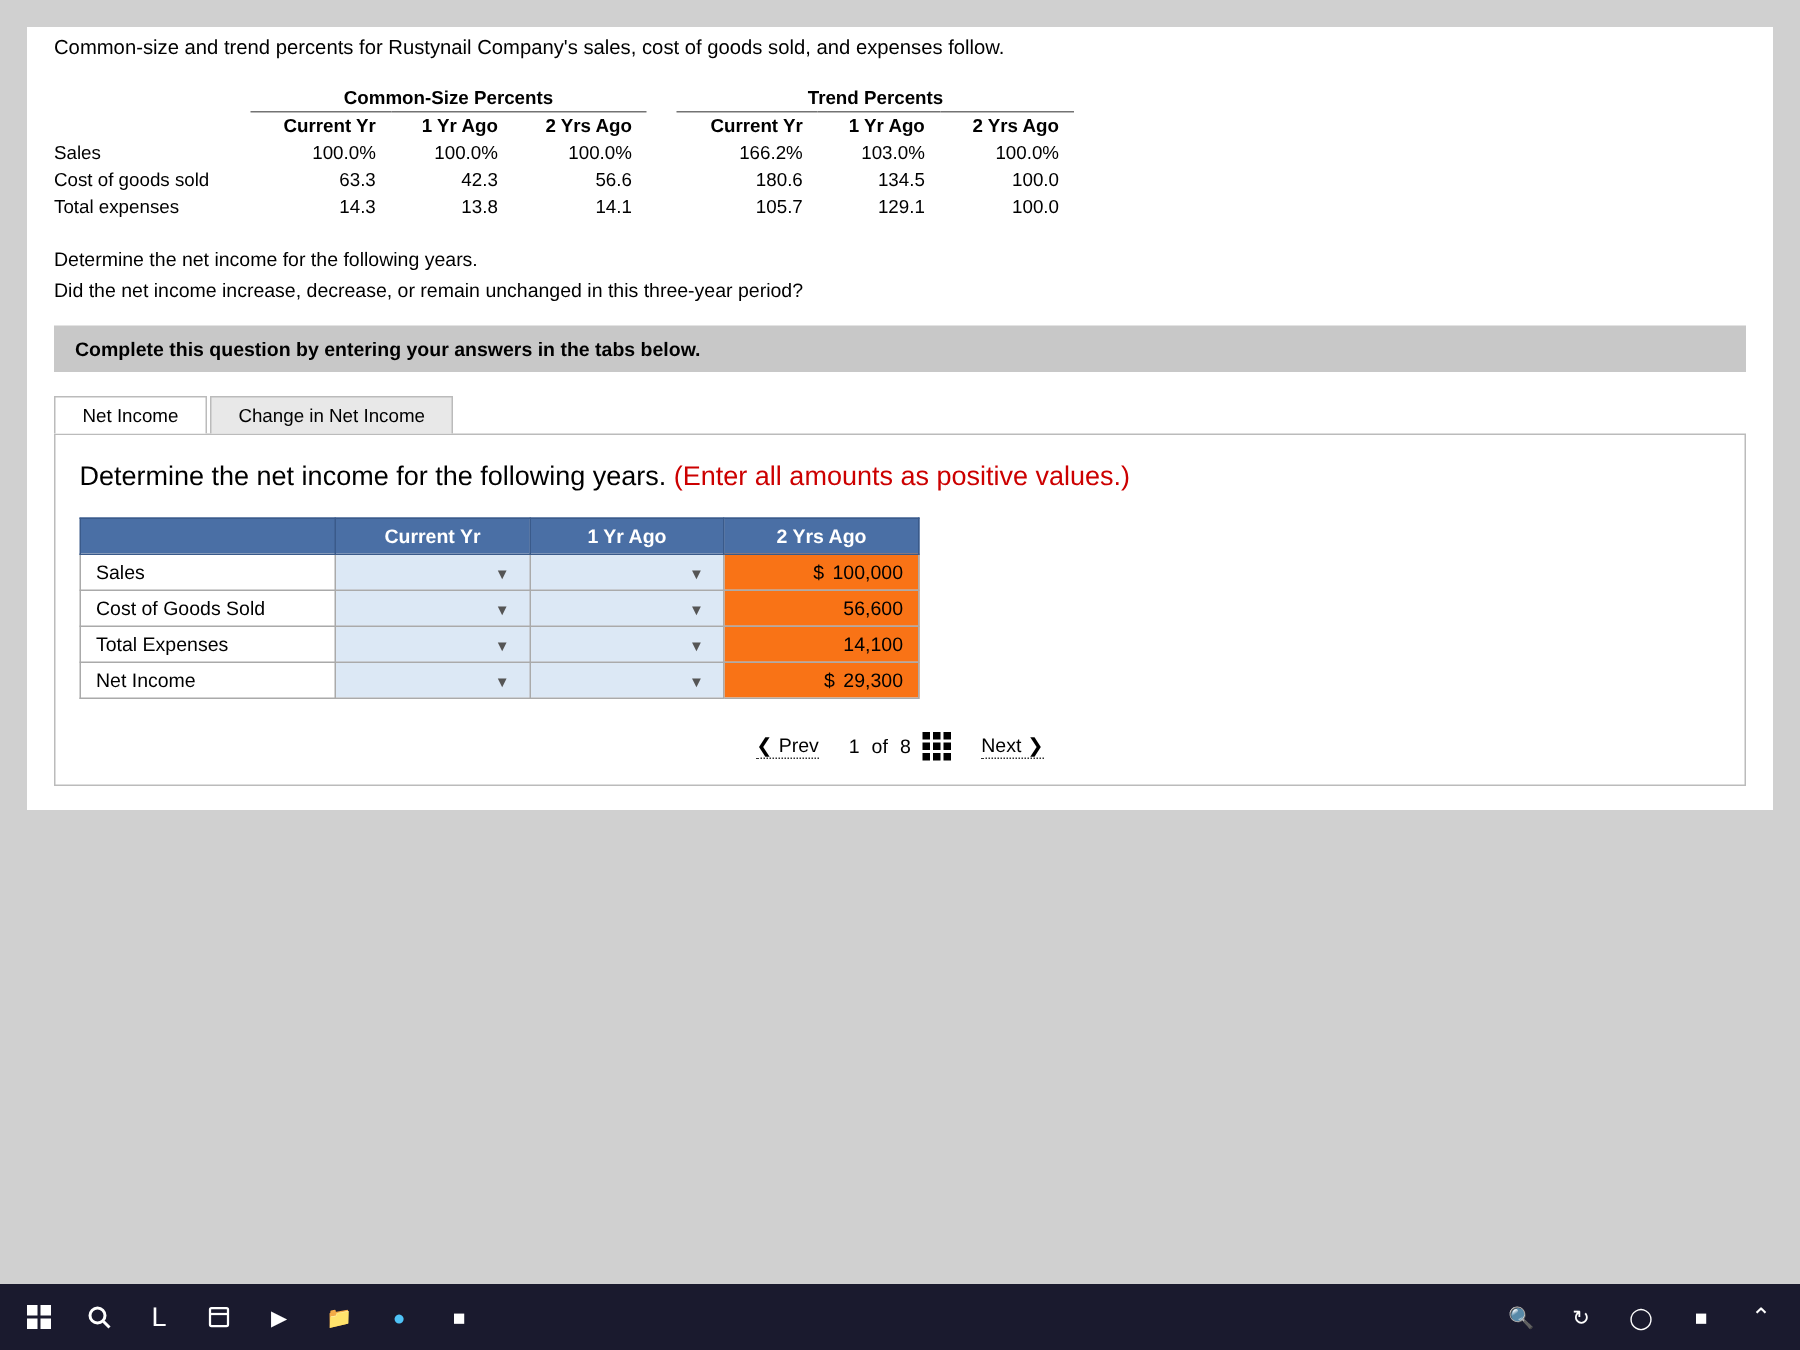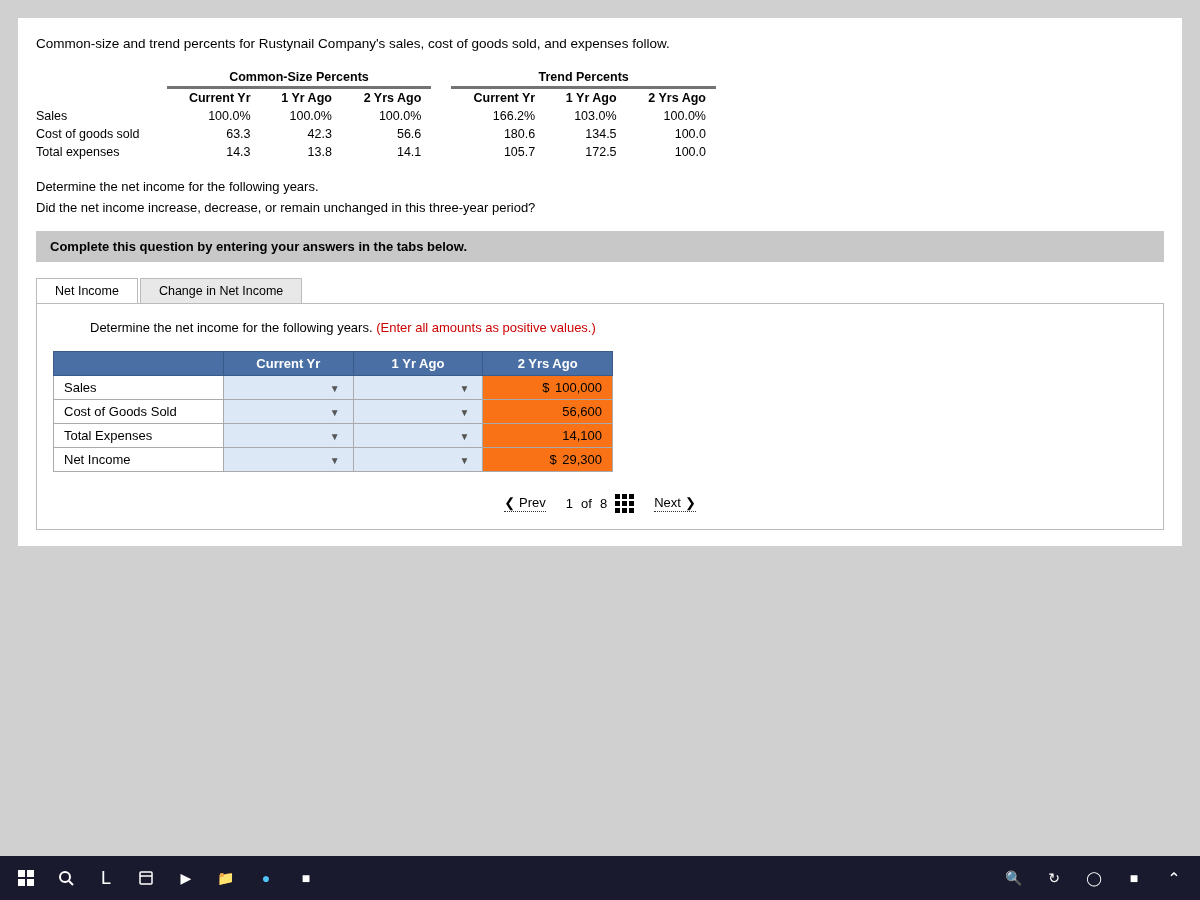--- a/index.html
+++ b/index.html
@@ -8,21 +8,21 @@
       font-family: Arial, sans-serif;
       font-size: 13px;
       color: #000;
       width: 1200px;
       height: 900px;
       overflow: hidden;
     }
     .main-content {
       background: #fff;
       margin: 18px 18px 0 18px;
-      padding: 16px 18px 16px 18px;
+      padding: 4px 18px 16px 18px;
     }
     .intro-text {
       font-size: 13.5px;
       margin-bottom: 14px;
       line-height: 1.5;
     }
 
     
     .top-table-wrapper {
       margin-bottom: 16px;
@@ -37,21 +37,21 @@
       text-align: right;
       border: none;
     }
     .top-table td:first-child {
       text-align: left;
       padding-left: 0;
     }
     .top-table .section-header {
       text-align: center;
       font-weight: bold;
-      border-bottom: 3px solid #737373;
+      border-bottom: 1px solid #737373;
       padding-bottom: 2px;
     }
     .top-table .col-header {
       font-weight: bold;
     }
     .divider-col {
       width: 20px;
     }
 
     
@@ -89,24 +89,23 @@
       background: #fff;
       border-top: 1px solid #bbb;
       font-weight: normal;
     }
     .tab-content {
       border: 1px solid #bbb;
       padding: 14px 16px 16px 16px;
       background: #fff;
     }
     .tab-instruction {
-      font-size: 13px;
+      font-size: 18px;
       margin-bottom: 14px;
       line-height: 1.5;
-      margin-left: 37px;
     }
     .tab-instruction span.highlight {
       color: #cc0000;
     }
 
     
     .inner-table {
       border-collapse: collapse;
       font-size: 13px;
       min-width: 560px;
@@ -267,21 +266,21 @@
       <td>134.5</td>
       <td>100.0</td>
     </tr>
           <tr>
       <td>Total expenses</td>
       <td>14.3</td>
       <td>13.8</td>
       <td>14.1</td>
       <td class="divider-col"></td>
       <td>105.7</td>
-      <td>172.5</td>
+      <td>129.1</td>
       <td>100.0</td>
     </tr>
         </tbody>
     </table>
   </div>
 
   <div class="question-section">
     <div>Determine the net income for the following years.</div>
     <div>Did the net income increase, decrease, or remain unchanged in this three-year period?</div>
   </div>

